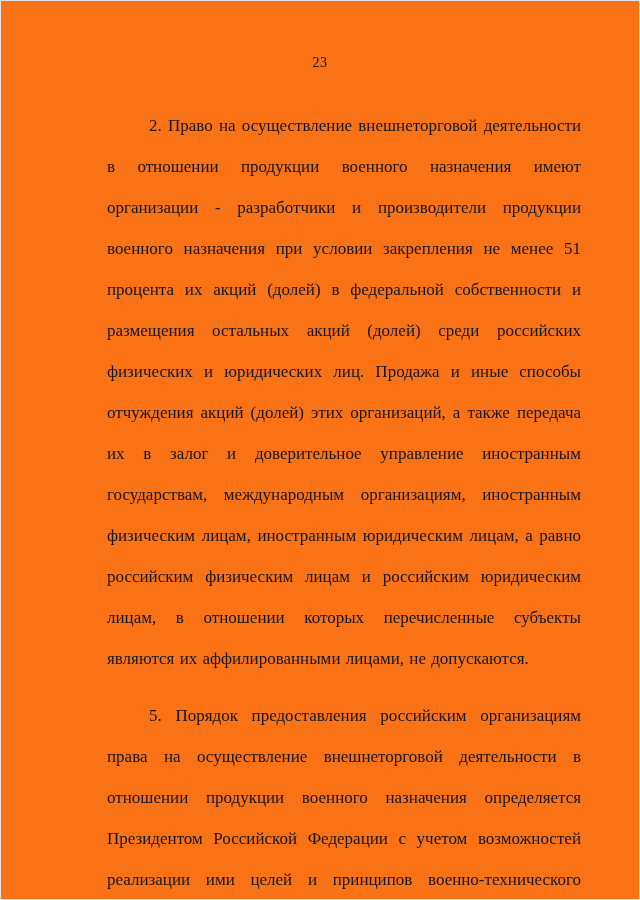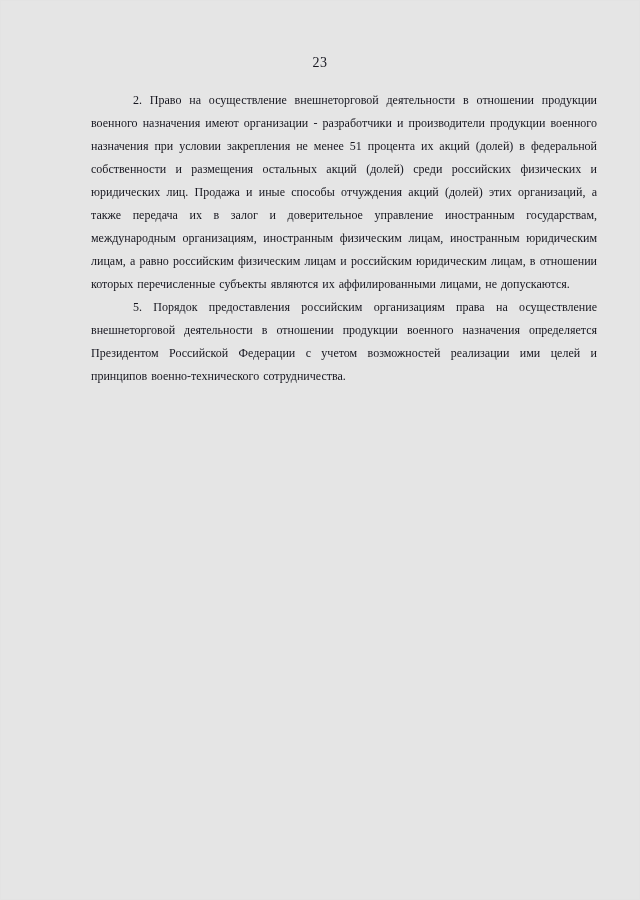--- a/index.html
+++ b/index.html
@@ -5,21 +5,21 @@
   html, body {
     margin: 0;
     padding: 0;
     background: #ffffff;
   }
   .page {
     position: relative;
     width: 640px;
     height: 900px;
     box-sizing: border-box;
-    background: #e5e5e5;
+    background: #f97316;
     border: 1px solid #e3e3e3;
     font-family: "Liberation Serif", "DejaVu Serif", serif;
     color: #16161f;
     overflow: hidden;
   }
   .page-number {
     position: absolute;
     top: 54px;
     left: 0;
     width: 100%;
@@ -27,23 +27,23 @@
     font-size: 14px;
     letter-spacing: 0.5px;
   }
   .text-block {
     position: absolute;
     top: 88px;
     left: 90px;
     right: 42px;
   }
   .para {
-    margin: 0;
-    font-size: 12px;
-    line-height: 23px;
+    margin: 16px;
+    font-size: 17px;
+    line-height: 41px;
     text-align: justify;
     text-indent: 42px;
     word-spacing: 1px;
   }
 </style>
 </head>
 <body>
 
 <div class="page">
   <div class="page-number">23</div>

